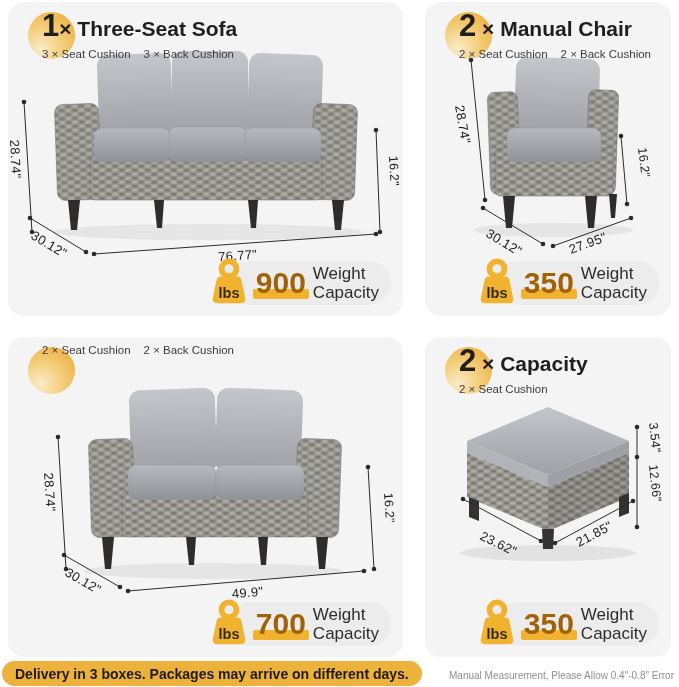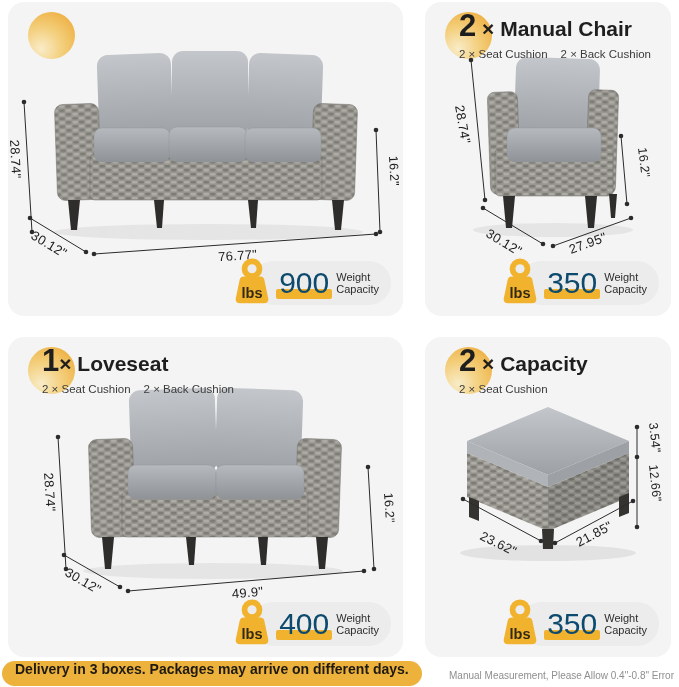--- a/index.html
+++ b/index.html
@@ -26,27 +26,27 @@
   .dot{fill:#2b2b2b}
   .dt{font-family:"Liberation Sans",sans-serif;font-size:13px;fill:#1c1c1c;letter-spacing:.3px}
   .dts{font-size:12.5px}
   .wood{stroke:#6f6d68;stroke-width:.5}
   .cush{stroke:#8e9296;stroke-width:.4}
   .weight-badge{position:absolute;right:12px;bottom:11px;height:54px;display:flex;align-items:center;
     padding:10px 12px 0 52px}
   .weight-badge::before{content:"";position:absolute;left:24px;right:0;top:10px;bottom:0;
     background:#ececec;border-radius:22px}
   .kettlebell{position:absolute;left:2px;bottom:0;width:46px;height:48px}
-  .w-num{position:relative;z-index:0;font-size:30px;font-weight:400;color:#0c4a6e;margin-right:7px;line-height:1}
+  .w-num{position:relative;z-index:0;font-size:30px;font-weight:700;color:#a16207;margin-right:7px;line-height:1}
   .w-num::after{content:"";position:absolute;left:-3px;right:-3px;bottom:-1px;height:10px;
     background:#f1b22e;border-radius:2px;z-index:-1}
-  .w-label{position:relative;font-size:11px;line-height:1.12;color:#2d2d2d}
+  .w-label{position:relative;font-size:17px;line-height:1.12;color:#2d2d2d}
   .w-label span{display:block}
   .delivery-pill{position:absolute;left:2px;top:661px;height:25px;background:#edb23b;border-radius:13px;
-    padding:0 13px;font-weight:700;font-size:14px;color:#1f1a10;display:flex;white-space:nowrap}
+    padding:0 13px;font-weight:700;font-size:14px;color:#1f1a10;display:flex;align-items:center;white-space:nowrap}
   .measure-note{position:absolute;right:5px;top:670px;font-size:10px;color:#8f8f8f;white-space:nowrap}
 </style>
 </head>
 <body>
 
 <svg width="0" height="0" style="position:absolute" aria-hidden="true">
   <defs>
     <pattern id="wk" width="13" height="8" patternUnits="userSpaceOnUse">
       <rect width="13" height="8" fill="#98968f"></rect>
       <rect x="0.5" y="1" width="5.5" height="2.6" rx="1.3" fill="#7d7b75"></rect>
@@ -60,20 +60,24 @@
     </linearGradient>
     <linearGradient id="cu2" x1="0" y1="0" x2="0" y2="1">
       <stop offset="0" stop-color="#b6babf"></stop>
         <stop offset="1" stop-color="#8f9398"></stop>
     </linearGradient>
   </defs>
 </svg>
 
 <section class="card" id="card0">
   <div class="gold-circle"></div>
+  <div class="title-block">
+    <h2 class="card-title"><span class="qty">1</span><span>× Three-Seat Sofa</span></h2>
+    <p class="card-sub"><span>3 × Seat Cushion</span><span>3 × Back Cushion</span></p>
+  </div>
   <svg class="illus" width="395" height="224" viewBox="0 0 395 224">
     <g>
       <ellipse cx="200" cy="188" rx="155" ry="8" fill="#000" opacity="0.06"></ellipse>
       <rect x="90" y="10" width="74" height="84" rx="11" fill="url(#cu)" transform="rotate(-2 127 52)"></rect>
       <rect x="164" y="7" width="76" height="86" rx="11" fill="url(#cu)"></rect>
       <rect x="240" y="10" width="74" height="84" rx="11" fill="url(#cu)" transform="rotate(2 277 52)"></rect>
       <rect class="wood" x="48" y="60" width="44" height="96" rx="8" fill="url(#wk)" transform="rotate(-2 70 108)"></rect>
       <rect class="wood" x="304" y="60" width="44" height="96" rx="8" fill="url(#wk)" transform="rotate(2 326 108)"></rect>
       <rect class="wood" x="82" y="110" width="232" height="46" rx="5" fill="url(#wk)"></rect>
       <rect class="cush" x="86" y="84" width="76" height="34" rx="8" fill="url(#cu2)"></rect>
@@ -166,21 +170,20 @@
     <span class="w-label">
         <span>Weight</span>
         <span>Capacity</span>
       </span>
   </div>
 </section>
 
 <section class="card" id="card2">
   <div class="gold-circle"></div>
   <div class="title-block">
-    <h2 class="card-title"><span class="qty">1</span><span>× Loveseat</span></h2>
     <p class="card-sub"><span>2 × Seat Cushion</span><span>2 × Back Cushion</span></p>
   </div>
   <svg class="illus" width="395" height="228" viewBox="0 0 395 228">
     <g>
       <ellipse cx="205" cy="192" rx="130" ry="8" fill="#000" opacity="0.06"></ellipse>
       <rect x="122" y="10" width="86" height="84" rx="11" fill="url(#cu)" transform="rotate(-2 165 52)"></rect>
       <rect x="208" y="10" width="86" height="84" rx="11" fill="url(#cu)" transform="rotate(2 251 52)"></rect>
       <rect class="wood" x="82" y="60" width="44" height="98" rx="8" fill="url(#wk)" transform="rotate(-2 104 109)"></rect>
       <rect class="wood" x="288" y="60" width="44" height="98" rx="8" fill="url(#wk)" transform="rotate(2 310 109)"></rect>
       <rect class="wood" x="114" y="112" width="186" height="46" rx="5" fill="url(#wk)"></rect>
@@ -210,21 +213,21 @@
       <text class="dt dts" transform="translate(376,114) rotate(86)">16.2"</text>
     </g>
   </svg>
   <div class="weight-badge">
     <svg class="kettlebell" viewBox="0 0 60 62">
       <circle cx="30" cy="15" r="13.5" fill="#f1b22e"></circle>
       <circle cx="30" cy="15" r="6" fill="#ececec"></circle>
       <path d="M19 25 h22 q4 0 5 4 l5 24 q1.5 7 -5.5 7 h-31 q-7 0 -5.5 -7 l5 -24 q1 -4 5 -4 z" fill="#f1b22e"></path>
       <text x="30" y="53" text-anchor="middle" font-size="19" font-weight="bold" fill="#332a12">lbs</text>
     </svg>
-    <span class="w-num">400</span>
+    <span class="w-num">700</span>
     <span class="w-label">
         <span>Weight</span>
         <span>Capacity</span>
       </span>
   </div>
 </section>
 
 <section class="card" id="card3">
   <div class="gold-circle"></div>
   <div class="title-block">

